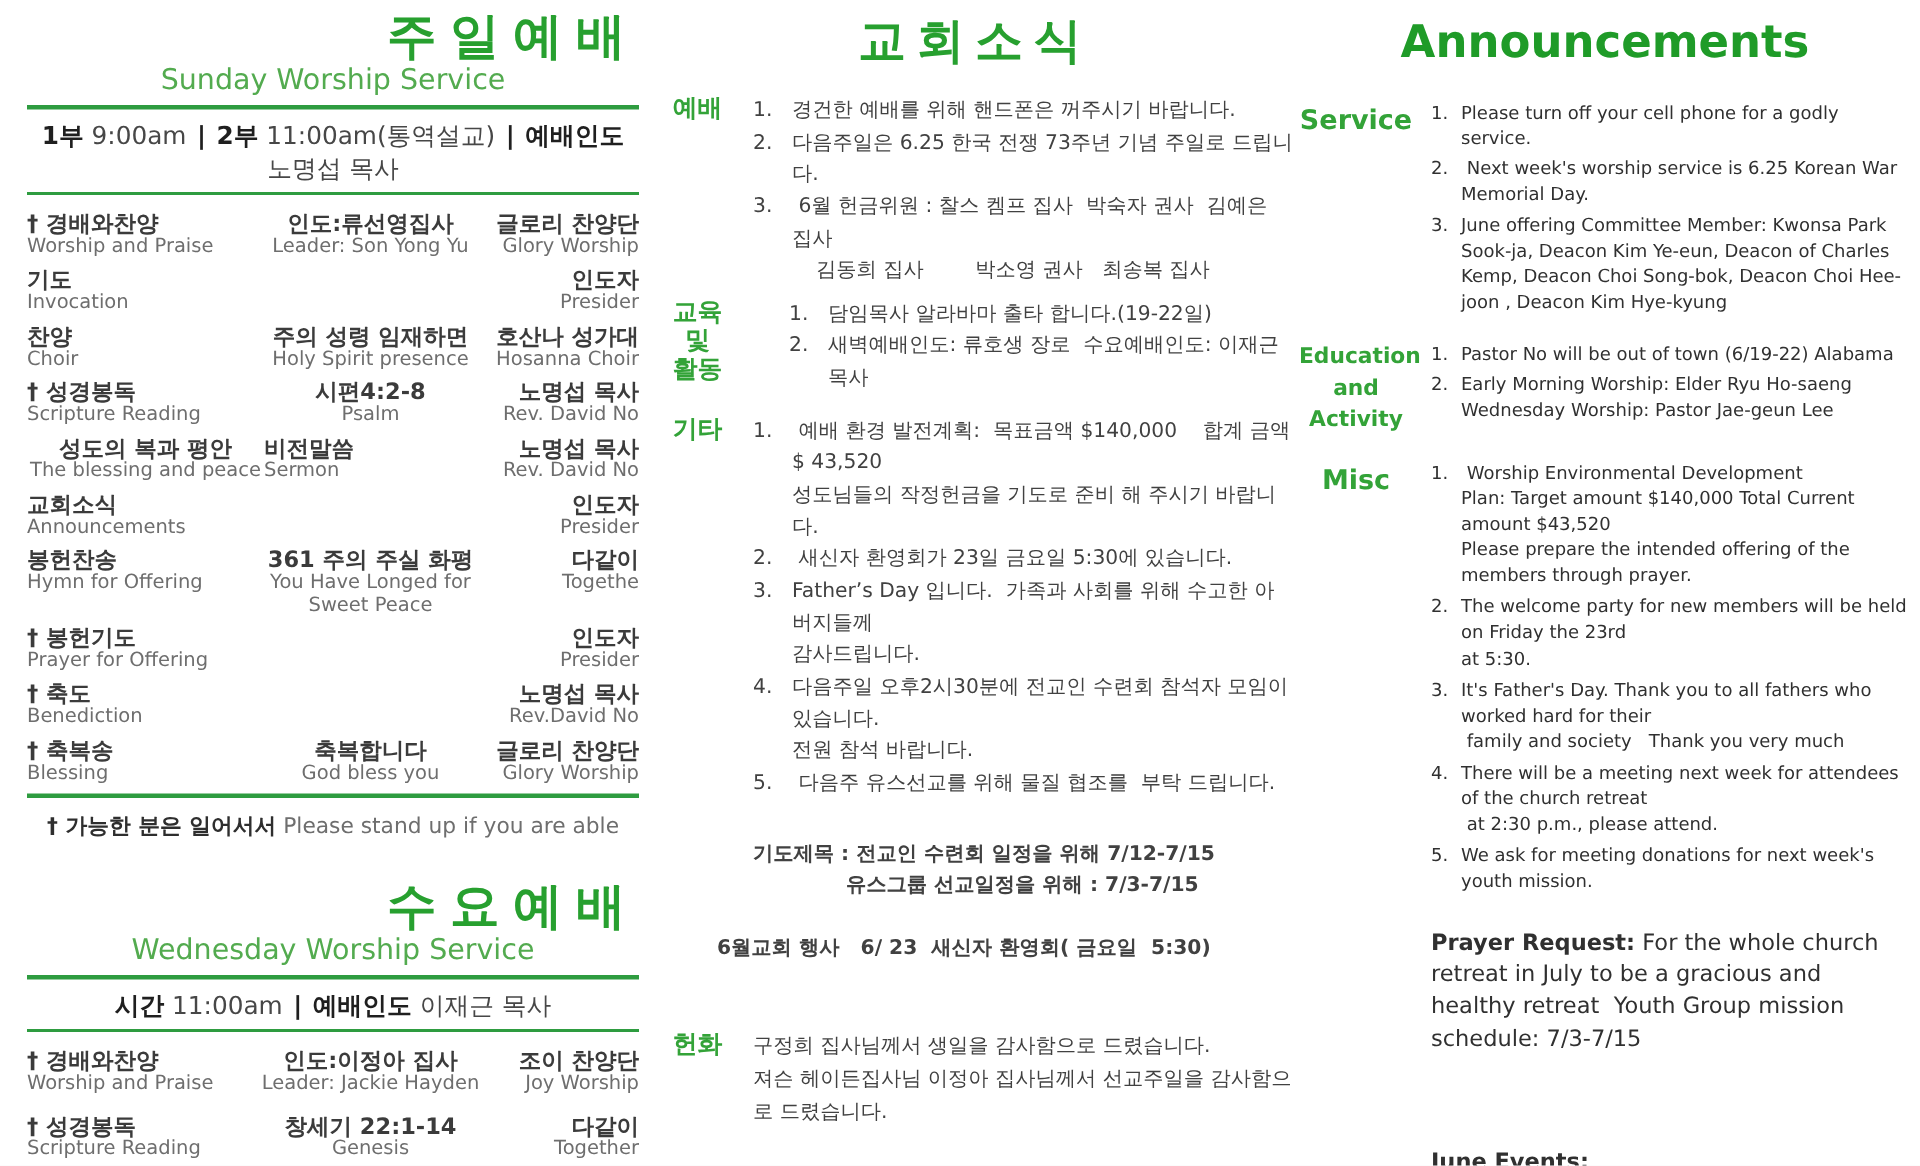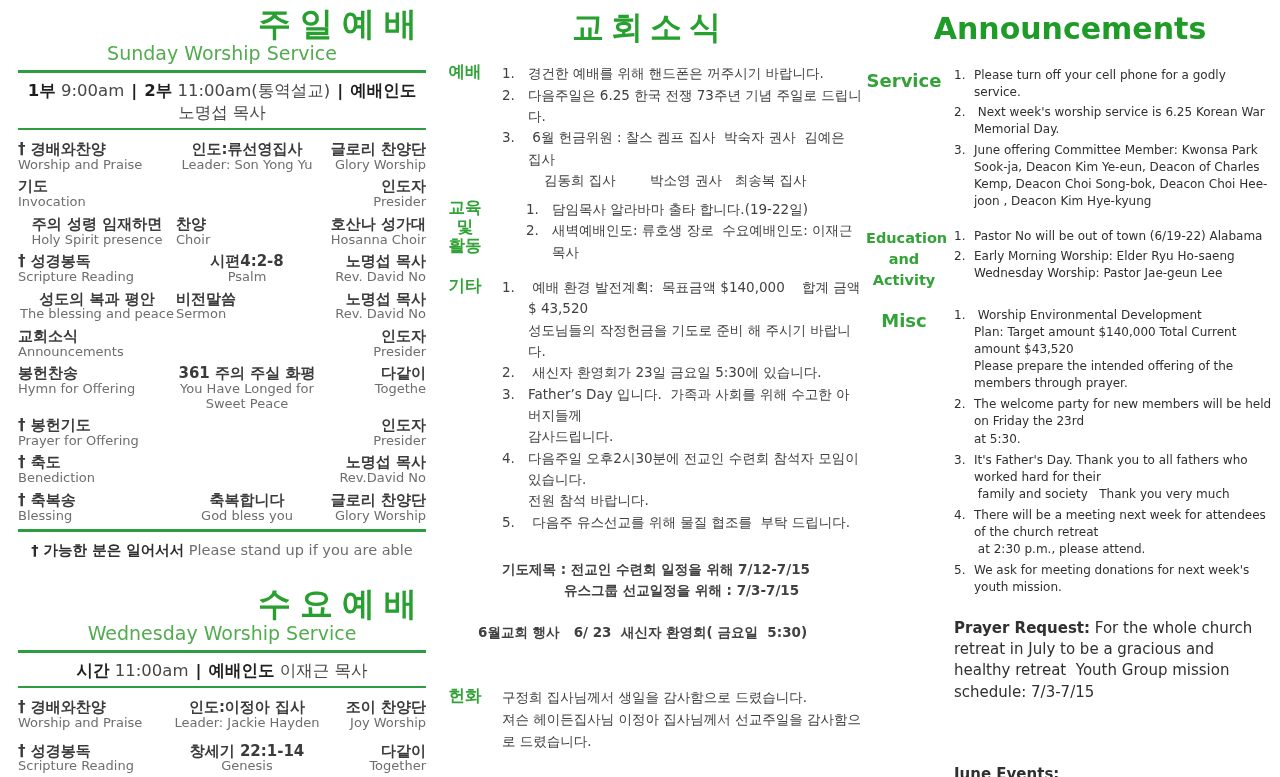--- a/index.html
+++ b/index.html
@@ -119,27 +119,27 @@
             <div class="kr">기도</div>
             <div class="en">Invocation</div>
           </div>
         <div class="pcell c2"></div>
         <div class="pcell c3">
             <div class="kr">인도자</div>
             <div class="en">Presider</div>
           </div>
       </div>
       <div class="prow">
+        <div class="pcell c1">
+            <div class="kr">찬양</div>
+            <div class="en">Choir</div>
+          </div>
         <div class="pcell c2">
             <div class="kr">주의 성령 임재하면</div>
             <div class="en">Holy Spirit presence</div>
-          </div>
-        <div class="pcell c1">
-            <div class="kr">찬양</div>
-            <div class="en">Choir</div>
           </div>
         <div class="pcell c3">
             <div class="kr">호산나 성가대</div>
             <div class="en">Hosanna Choir</div>
           </div>
       </div>
       <div class="prow">
         <div class="pcell c1">
             <div class="kr">† 성경봉독</div>
             <div class="en">Scripture Reading</div>

